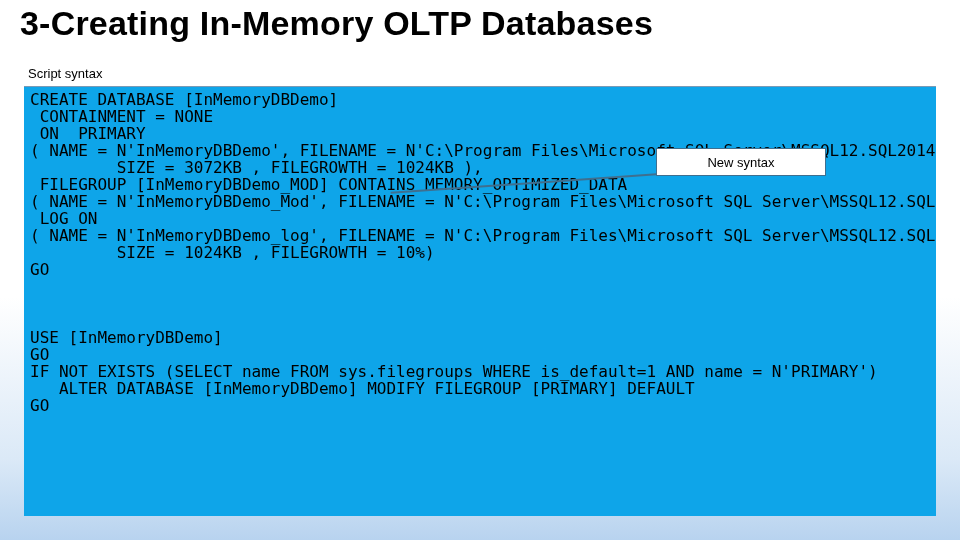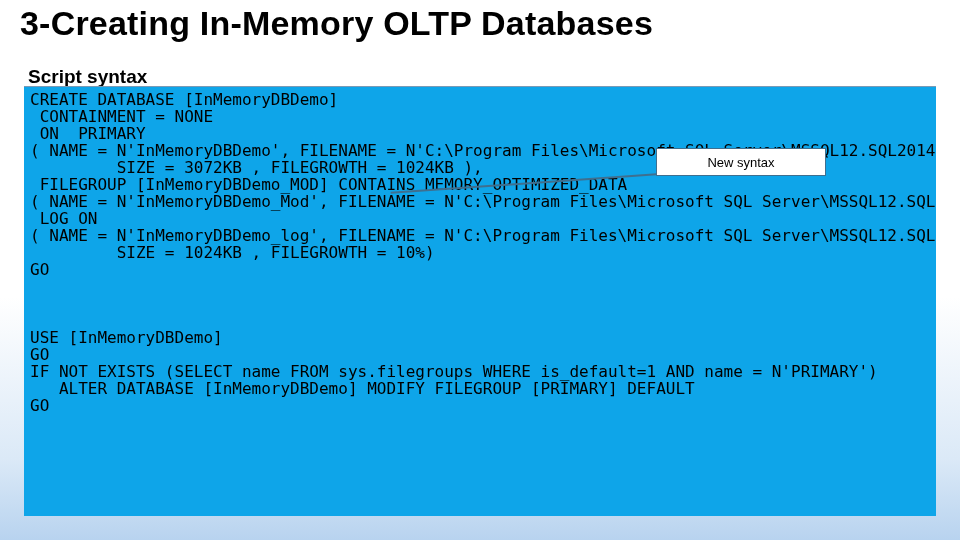--- a/index.html
+++ b/index.html
@@ -23,22 +23,22 @@
     left: 20px;
     font-size: 34px;
     font-weight: 700;
     color: #000;
     letter-spacing: 0.2px;
   }
   .subtitle {
     position: absolute;
     top: 66px;
     left: 28px;
-    font-size: 19px;
-    font-weight: 700;
+    font-size: 13px;
+    font-weight: 400;
     color: #000;
   }
   .code-box {
     position: absolute;
     top: 86px;
     left: 24px;
     width: 912px;
     height: 430px;
     background: #0ea5e9;
     border-top: 1px solid #7a9ab5;

